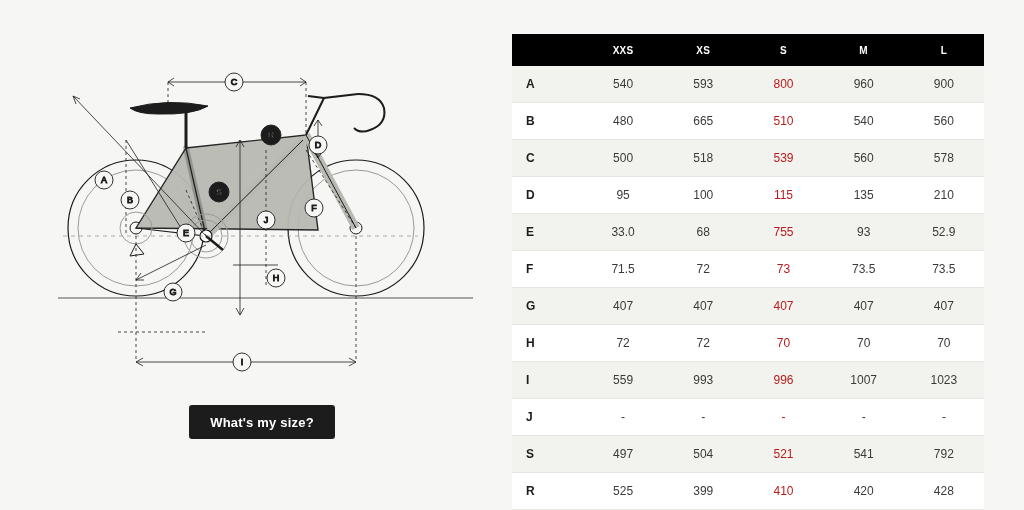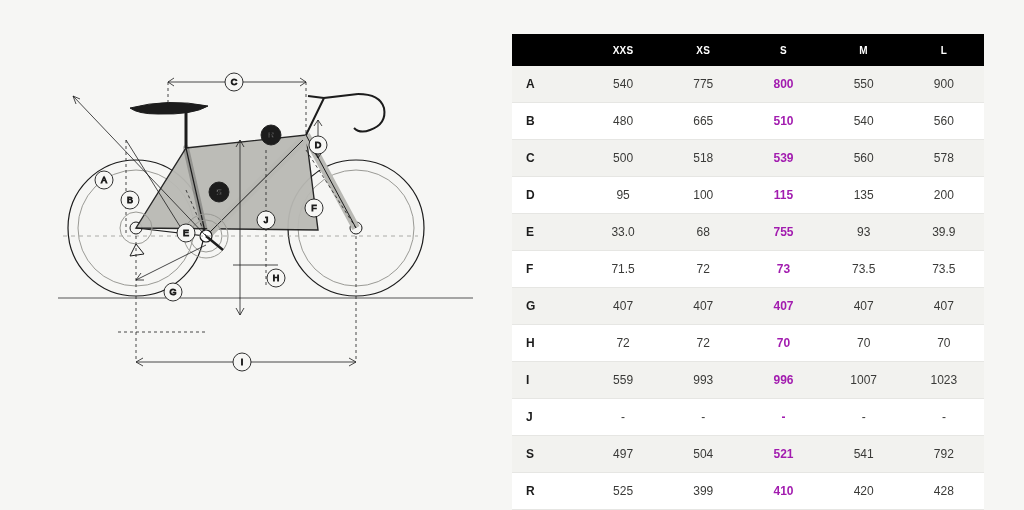--- a/index.html
+++ b/index.html
@@ -94,22 +94,22 @@
     background: #ffffff;
   }
   table.geo tbody td.rowlab {
     text-align: left;
     padding-left: 14px;
     font-weight: bold;
     color: #1c1c1c;
     width: 56px;
   }
   table.geo tbody td.sel {
-    font-weight: bold;
-    color: #a21caf;
+    font-weight: normal;
+    color: #b91c1c;
   }
 
   
   .dim-label {
     font-family: "Liberation Sans", sans-serif;
     font-size: 9px;
     fill: #1c1c1c;
     text-anchor: middle;
     dominant-baseline: central;
   }
@@ -284,41 +284,42 @@
             <text class="dim-label-light" x="201" y="152">S</text>
           </g>
           <g>
             <circle cx="253" cy="95" r="10" fill="#1c1c1c" stroke="#1c1c1c" stroke-width="0.9"></circle>
             <text class="dim-label-light" x="253" y="95">R</text>
           </g>
         </g>
       </g>
     </svg>
 
+    <button class="size-button">What's my size?</button>
   </div>
 
   <div class="table-pane">
     <table class="geo">
       <thead>
         <tr>
           <th class="corner"></th>
           <th>XXS</th>
           <th>XS</th>
           <th>S</th>
           <th>M</th>
           <th>L</th>
         </tr>
       </thead>
       <tbody>
         <tr>
           <td class="rowlab">A</td>
           <td>540</td>
-          <td>775</td>
+          <td>593</td>
           <td class="sel">800</td>
-          <td>550</td>
+          <td>960</td>
           <td>900</td>
         </tr>
         <tr>
           <td class="rowlab">B</td>
           <td>480</td>
           <td>665</td>
           <td class="sel">510</td>
           <td>540</td>
           <td>560</td>
         </tr>
@@ -329,29 +330,29 @@
           <td class="sel">539</td>
           <td>560</td>
           <td>578</td>
         </tr>
         <tr>
           <td class="rowlab">D</td>
           <td>95</td>
           <td>100</td>
           <td class="sel">115</td>
           <td>135</td>
-          <td>200</td>
+          <td>210</td>
         </tr>
         <tr>
           <td class="rowlab">E</td>
           <td>33.0</td>
           <td>68</td>
           <td class="sel">755</td>
           <td>93</td>
-          <td>39.9</td>
+          <td>52.9</td>
         </tr>
         <tr>
           <td class="rowlab">F</td>
           <td>71.5</td>
           <td>72</td>
           <td class="sel">73</td>
           <td>73.5</td>
           <td>73.5</td>
         </tr>
         <tr>

